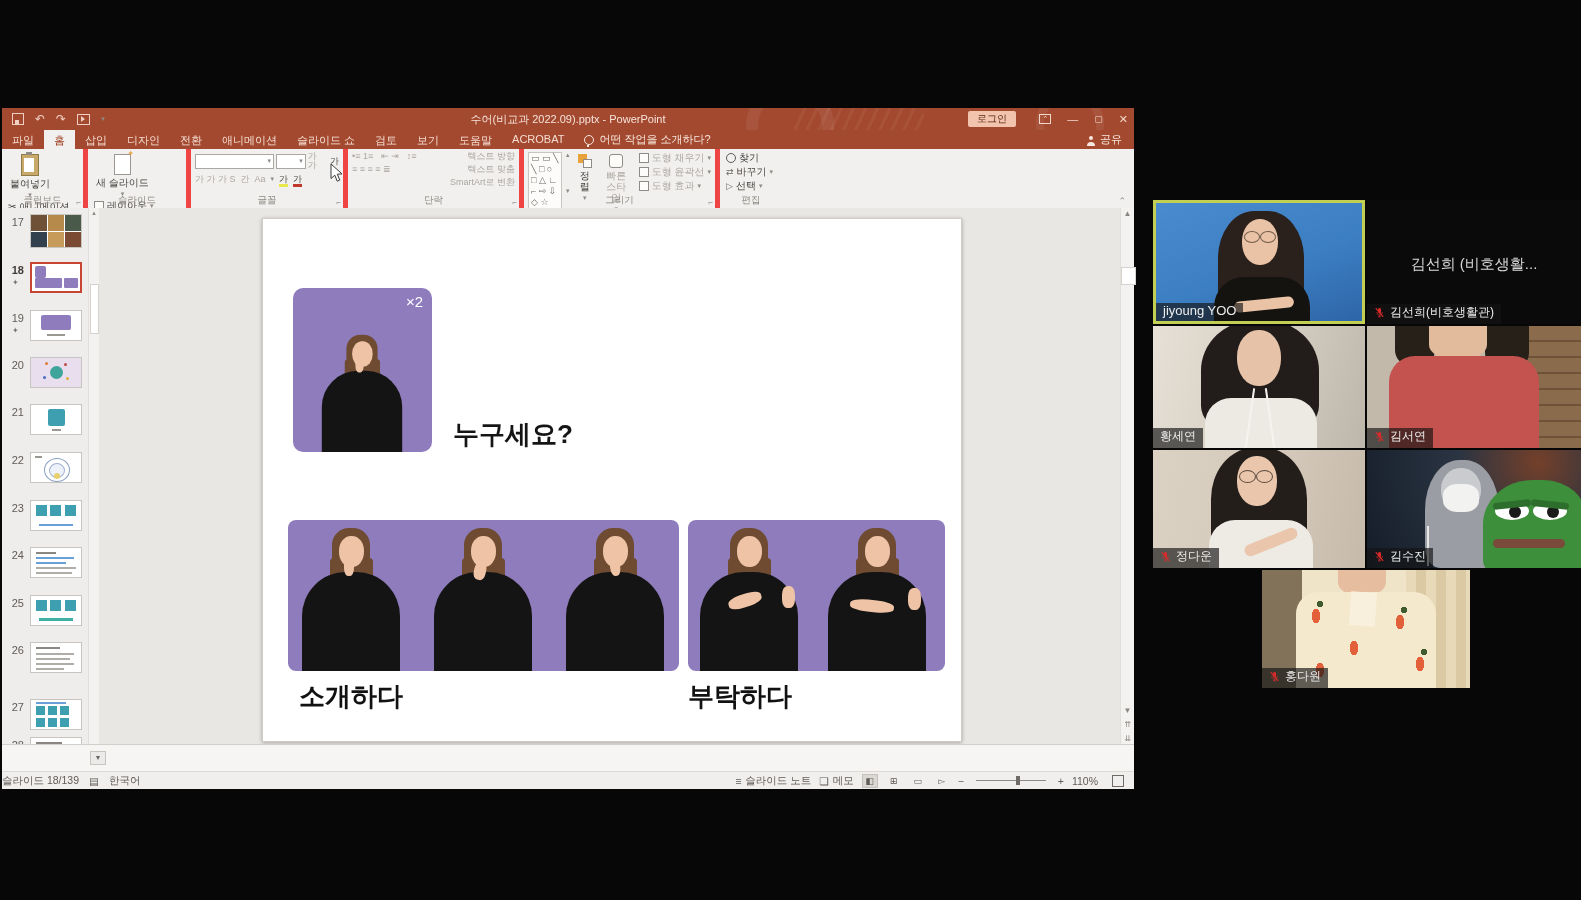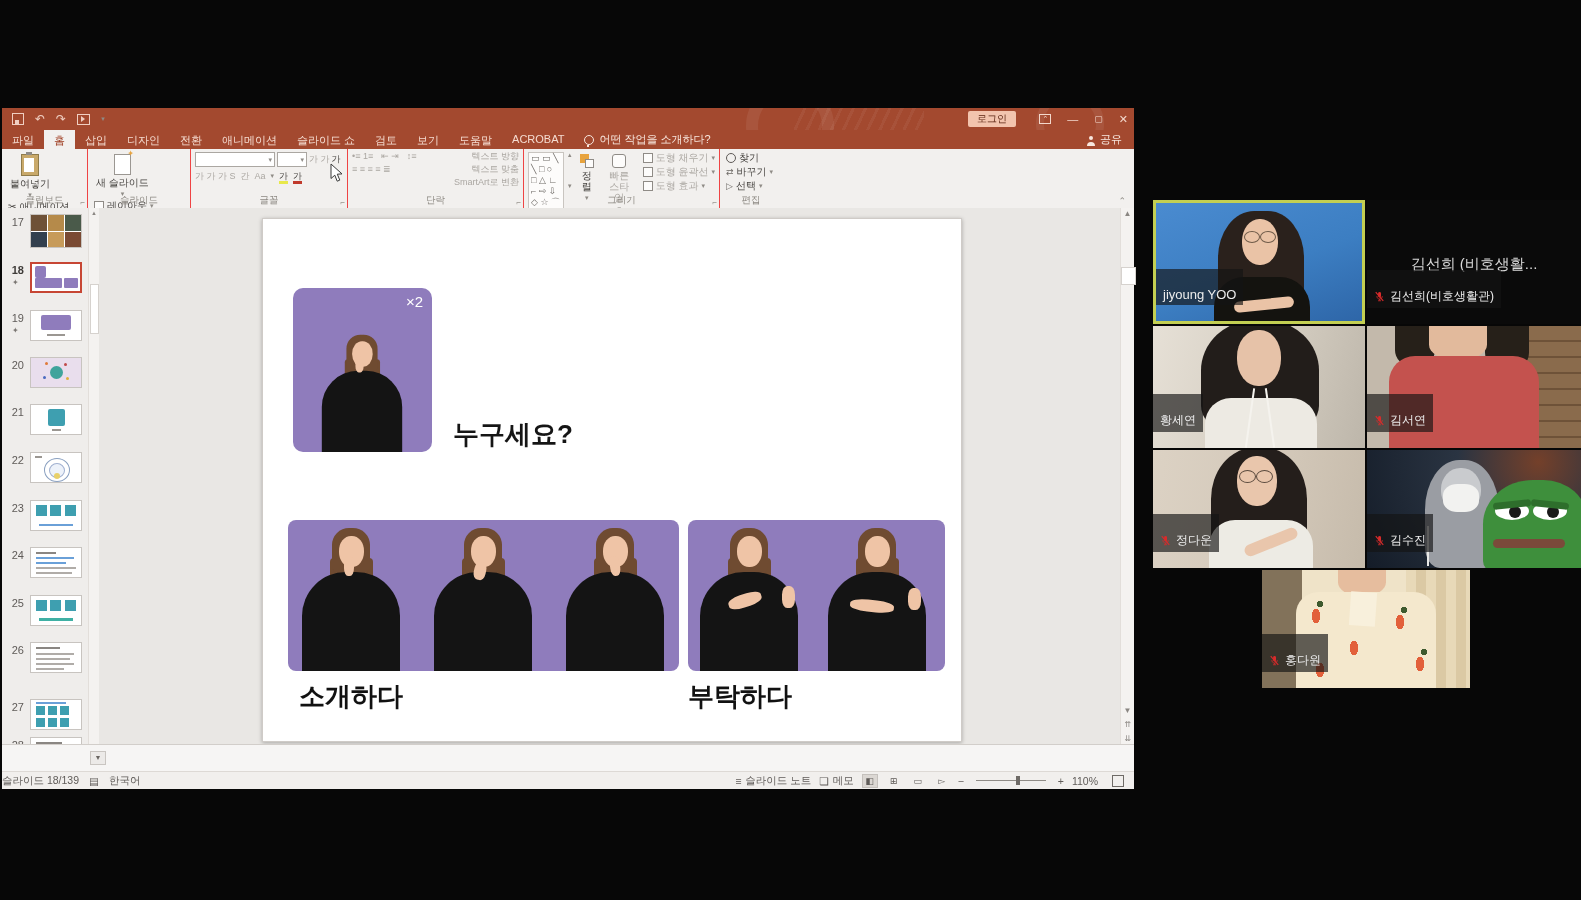--- a/index.html
+++ b/index.html
@@ -32,21 +32,21 @@
   .tellme{display:flex;align-items:center;gap:5px;padding:0 10px;color:#F8E7DE;}
   .bulb{width:8px;height:8px;border:1px solid #F8E7DE;border-radius:50%;position:relative;}
   .bulb:after{content:"";position:absolute;left:2px;bottom:-3px;width:2px;height:2px;background:#F8E7DE;}
   .share{margin-left:auto;display:flex;align-items:center;gap:5px;padding:0 12px;color:#F8E7DE;}
   .ic-person{width:8px;height:8px;position:relative;}
   .ic-person:before{content:"";position:absolute;left:2px;top:0;width:4px;height:4px;border-radius:50%;background:#F8E7DE;}
   .ic-person:after{content:"";position:absolute;left:0;bottom:-2px;width:8px;height:4px;border-radius:4px 4px 0 0;background:#F8E7DE;}
   
   .ribbon{position:absolute;top:41px;left:0;right:0;height:59px;background:#F2F0EE;
           border-bottom:1px solid #D8D4D0;display:flex;font-size:10px;color:#45423F;}
-  .rgroup{position:relative;border-right:1px solid #ef4444;padding:3px 4px 14px;box-sizing:border-box;}
+  .rgroup{position:relative;border-right:5px solid #ef4444;padding:3px 4px 14px;box-sizing:border-box;}
   .glabel{position:absolute;bottom:1px;left:0;right:0;text-align:center;color:#8D8983;font-size:9.5px;}
   .bigbtn{display:inline-flex;flex-direction:column;align-items:center;justify-content:flex-start;
           gap:2px;padding:2px 4px;vertical-align:top;text-align:center;line-height:1.1;}
   .rcol{display:inline-flex;flex-direction:column;gap:2px;vertical-align:top;margin-left:2px;}
   .rbtn{display:flex;align-items:center;gap:3px;white-space:nowrap;line-height:12px;}
   .dis{color:#ABA7A2;}
   .bx{display:inline-block;width:10px;height:10px;border:1px solid #8F8B86;background:#FDFCFB;box-sizing:border-box;}
   .bx.fill{background:#E8A33D;border-color:#B07A20;}
   .caret{font-size:7px;color:#8F8B86;}
   .combo{background:#FFF;border:1px solid #ABA7A2;height:13px;display:inline-flex;align-items:center;
@@ -106,40 +106,41 @@
   .status .sep{width:10px;}
   .viewbtn{width:16px;height:14px;display:flex;align-items:center;justify-content:center;font-size:9px;color:#5F5B58;}
   .viewbtn.sel{background:#DBD7D3;border:1px solid #C4C0BC;box-sizing:border-box;}
   .ztrack{width:70px;height:1px;background:#8F8B86;position:relative;margin:0 4px;}
   .zknob{position:absolute;left:58%;top:-4px;width:4px;height:9px;background:#6E6A66;}
   .fit{width:10px;height:10px;border:1px solid #6E6A66;margin:0 6px;}
   
   .cursor{position:absolute;z-index:50;}
   
   .tile{position:absolute;background:#000;overflow:hidden;}
-  .ntag{position:absolute;left:0;bottom:16px;background:rgba(20,20,20,.66);color:#ECECEC;font-size:12px;
-        padding:18px 7px 3px;display:flex;align-items:center;gap:5px;z-index:5;}
+  .ntag{position:absolute;left:0;bottom:0;background:rgba(20,20,20,.66);color:#ECECEC;font-size:12px;
+        padding:0 7px 3px;display:flex;align-items:center;gap:5px;z-index:5;}
   .center-name{position:absolute;left:0;right:0;top:44%;text-align:center;color:#D9D9D9;font-size:15px;}
 </style>
 </head>
 <body>
 
 <div class="ppt">
 
   <div class="titlebar">
     <div class="deco-stripes"></div>
     <div class="deco-circle" style="right:30px;top:-18px;width:52px;height:52px;"></div>
     <div class="deco-circle" style="right:300px;top:-26px;width:64px;height:64px;border-width:12px;"></div>
     <div class="qat">
       <span class="ic-save"></span>
       <span class="g">↶</span>
       <span class="g">↷</span>
       <span class="ic-show"></span>
       <span class="caret">▾</span>
     </div>
+    <div class="title-text">수어(비교과 2022.09).pptx  -  PowerPoint</div>
     <div class="login">로그인</div>
     <div class="wbtns">
       <span style="border:1px solid #F3D8CC;font-size:7px;padding:0 2px;">⌃</span>
       <span>—</span>
       <span style="font-size:9px;">▢</span>
       <span>✕</span>
     </div>
   </div>
 
   <div class="tabsbar">

